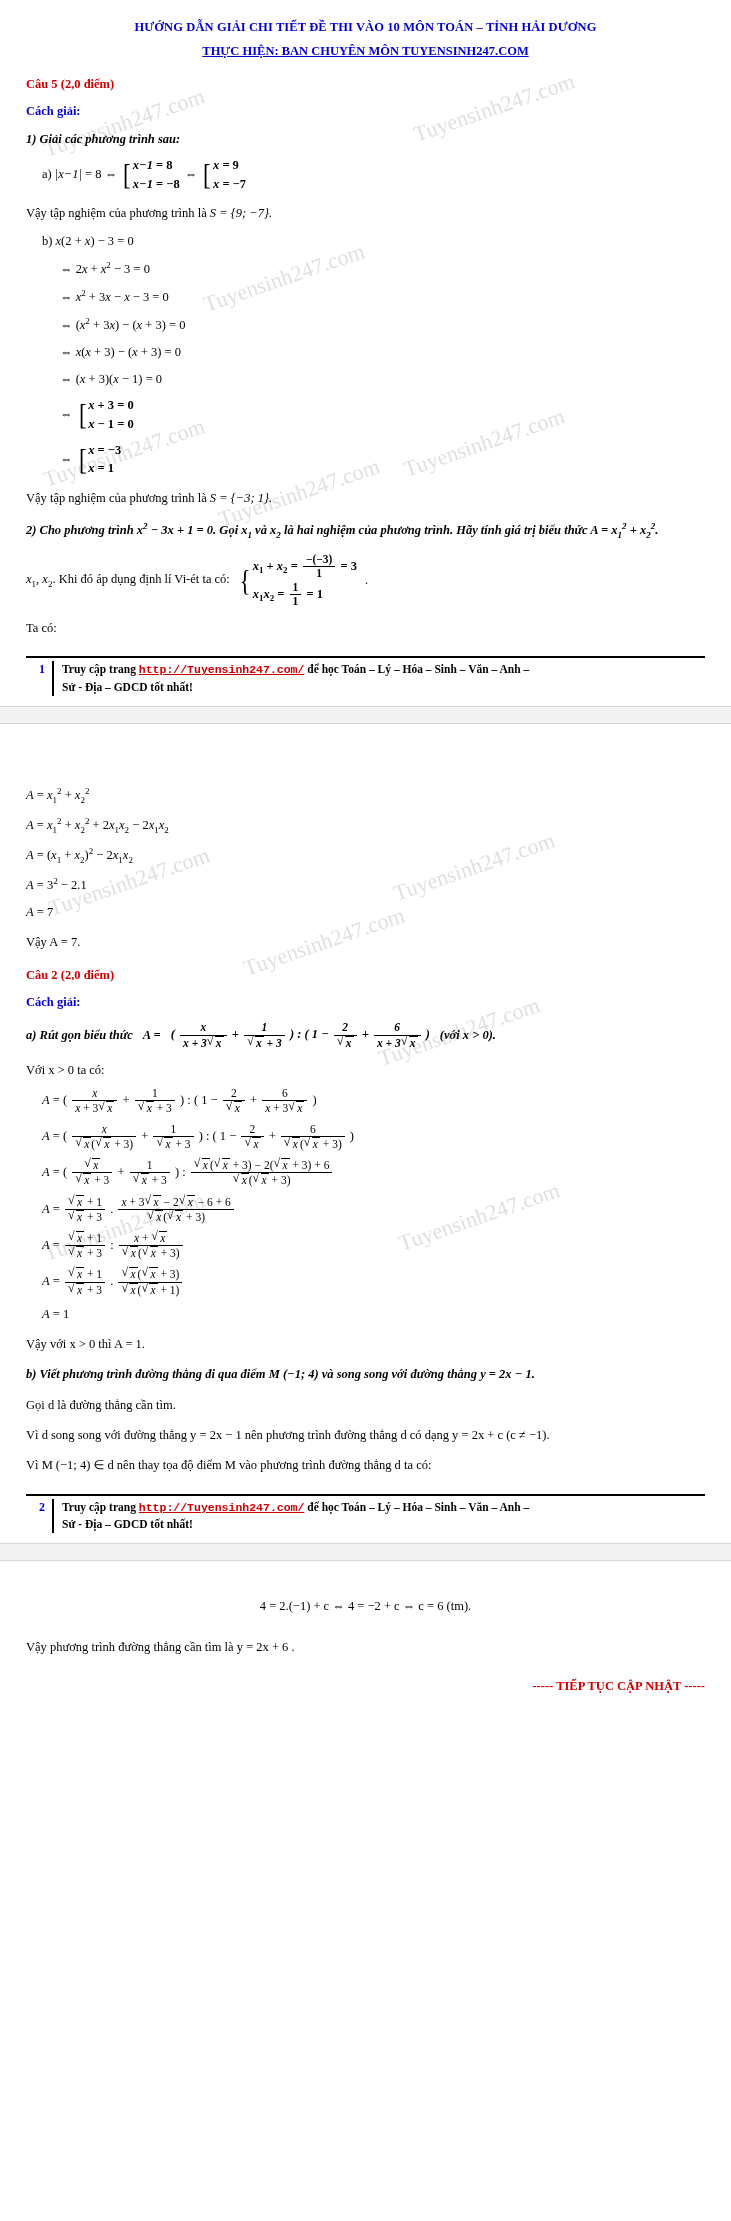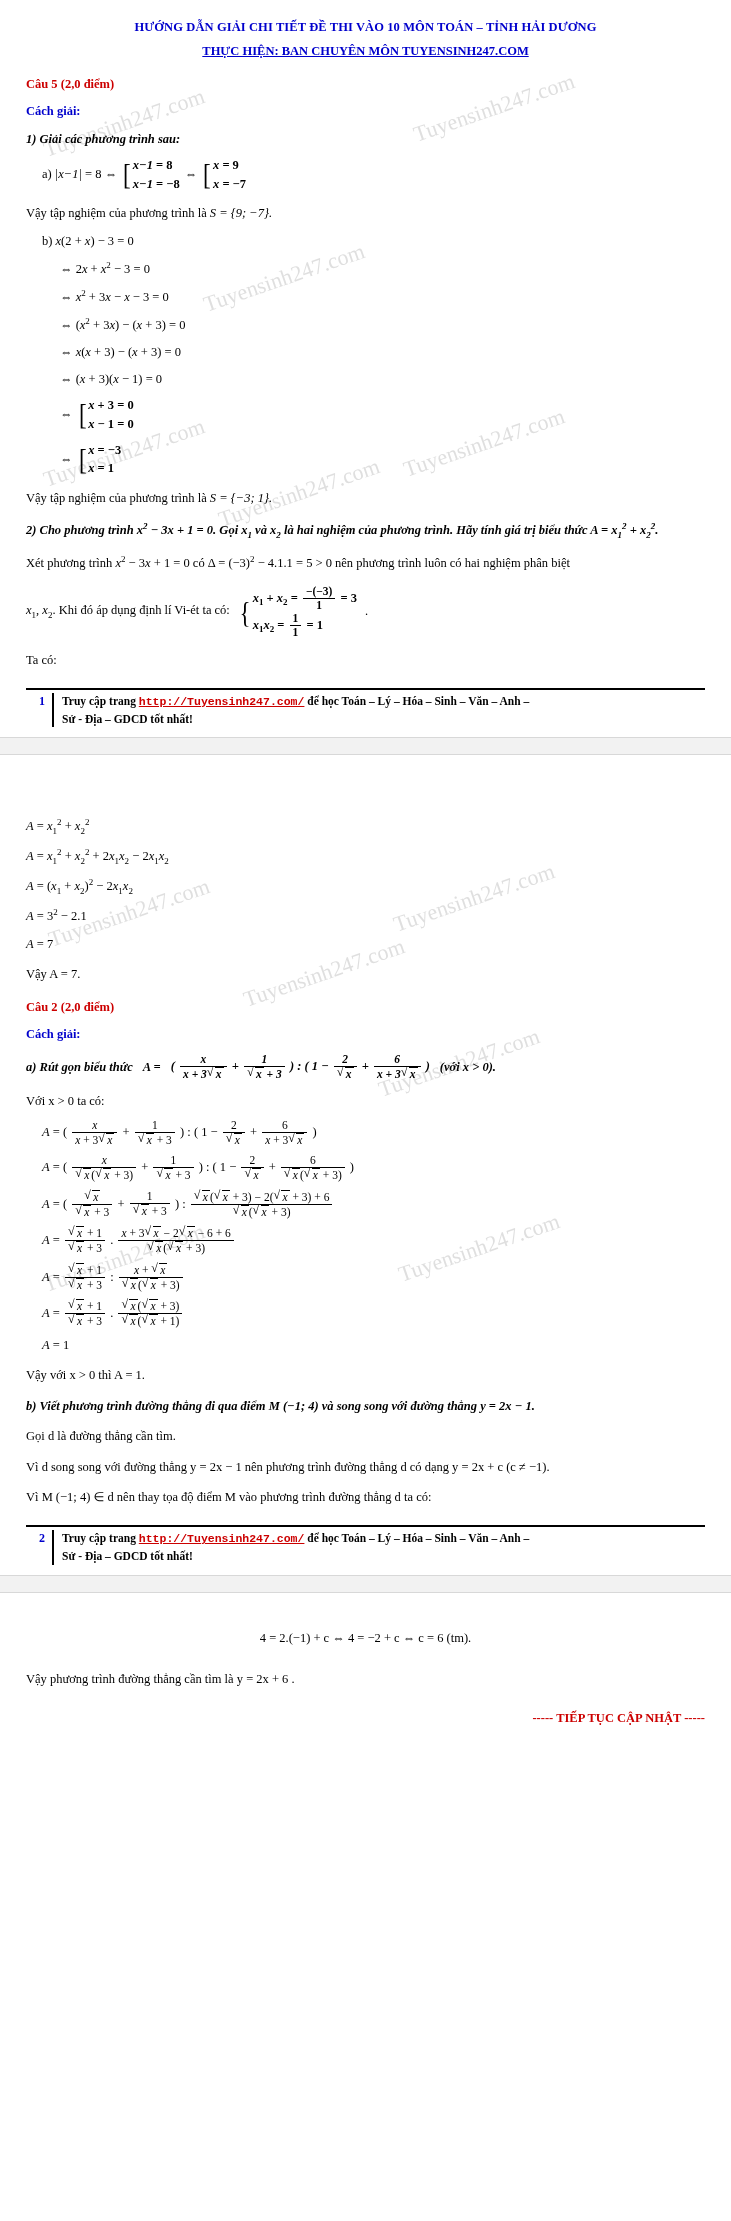--- a/index.html
+++ b/index.html
@@ -234,23 +234,20 @@
   <div class="para">
     <span>Vậy tập nghiệm của phương trình là</span>
     <span class="mi">S = {−3; 1}.</span>
   </div>
 
   <div class="para it">
     2) Cho phương trình <span class="mi">x</span><sup>2</sup> − 3<span class="mi">x</span> + 1 = 0. Gọi <span class="mi">x</span><sub>1</sub> và <span class="mi">x</span><sub>2</sub> là hai nghiệm của phương trình. Hãy tính giá trị biểu
     thức <span class="mi">A</span> = <span class="mi">x</span><sub>1</sub><sup>2</sup> + <span class="mi">x</span><sub>2</sub><sup>2</sup>.
   </div>
 
-  <div class="para">
-    Xét phương trình <span class="mi">x</span><sup>2</sup> − 3<span class="mi">x</span> + 1 = 0 có Δ = (−3)<sup>2</sup> − 4.1.1 = 5 &gt; 0 nên phương trình luôn có hai nghiệm phân biệt
-  </div>
 
   <div class="para" style="display:flex; align-items:center; gap:6px; flex-wrap:wrap;">
     <span><span class="mi">x</span><sub>1</sub>, <span class="mi">x</span><sub>2</sub>. Khi đó áp dụng định lí Vi-ét ta có:</span>
     <span class="cases">
       <span class="brace">{</span>
       <span class="rows">
         <span class="mi">x</span><sub>1</sub> + <span class="mi">x</span><sub>2</sub> =
         <span class="frac"><span class="num">−(−3)</span><span class="den">1</span></span> = 3<br>
         <span class="mi">x</span><sub>1</sub><span class="mi">x</span><sub>2</sub> =
         <span class="frac"><span class="num">1</span><span class="den">1</span></span> = 1

